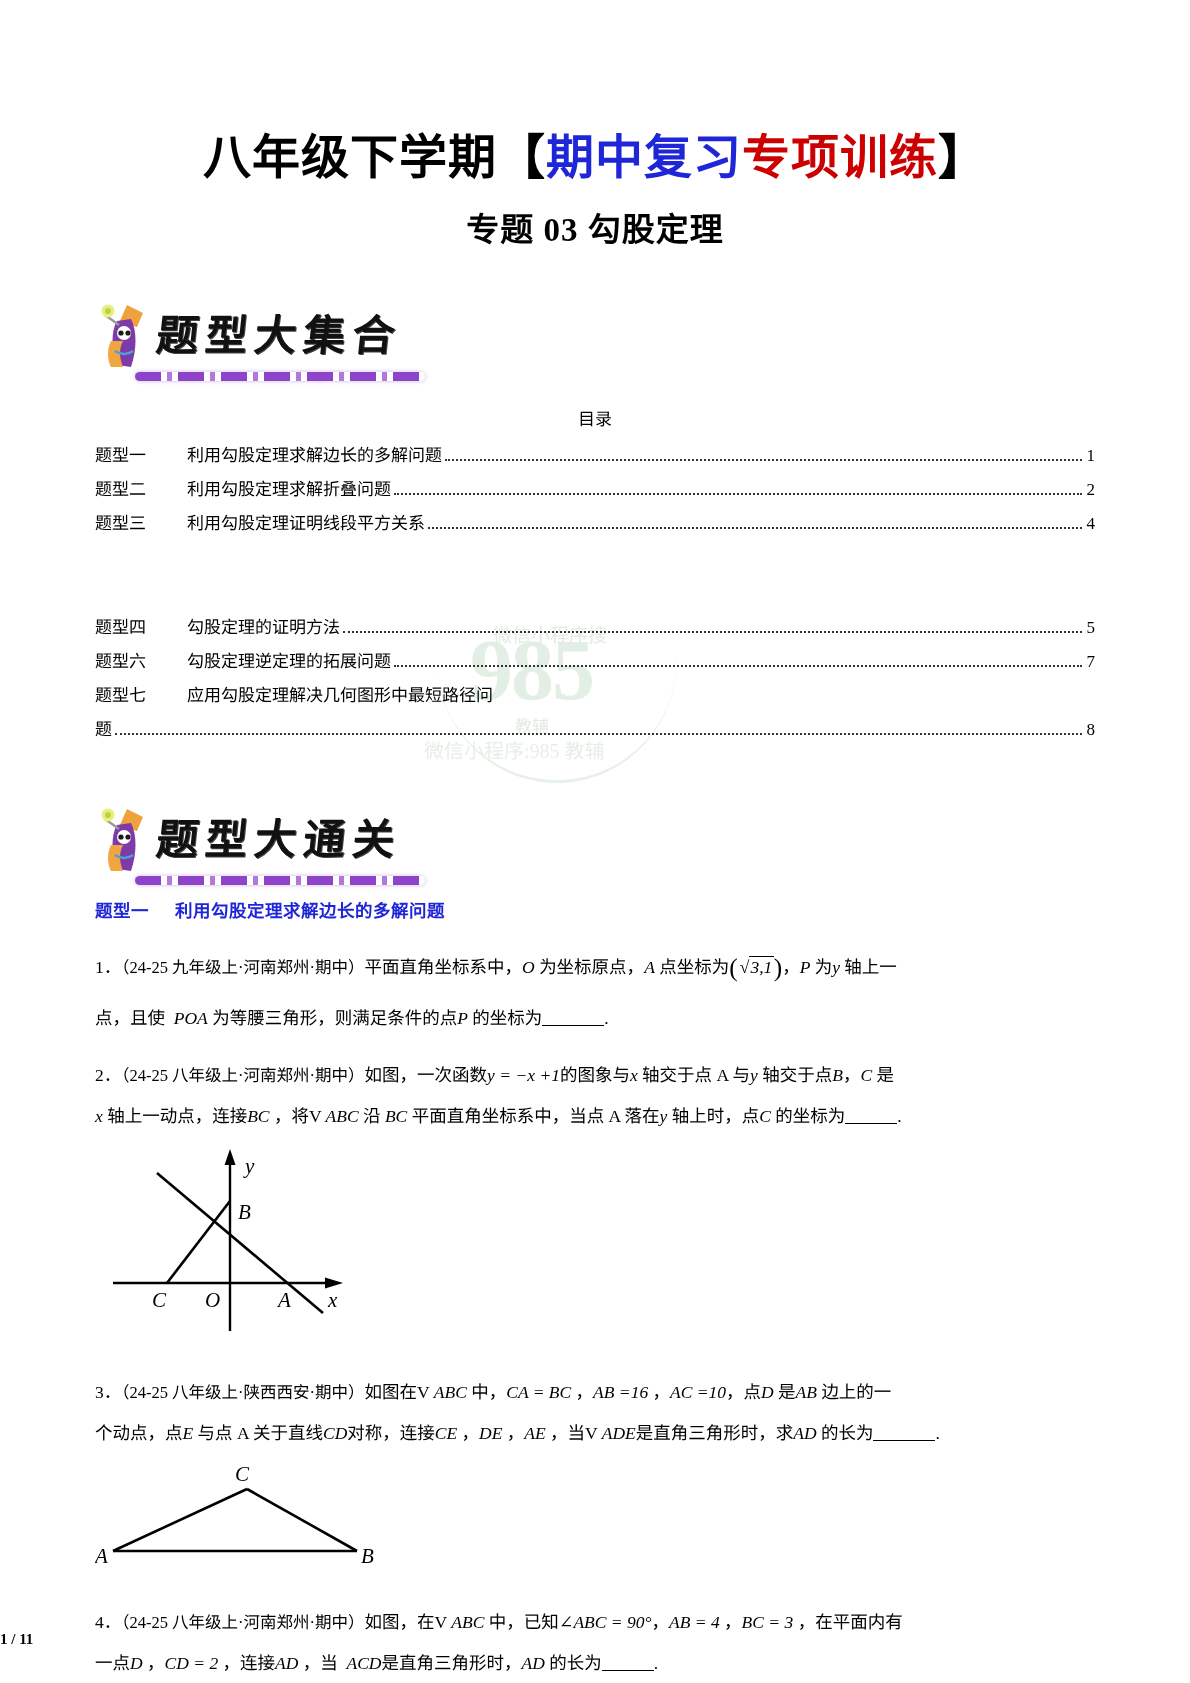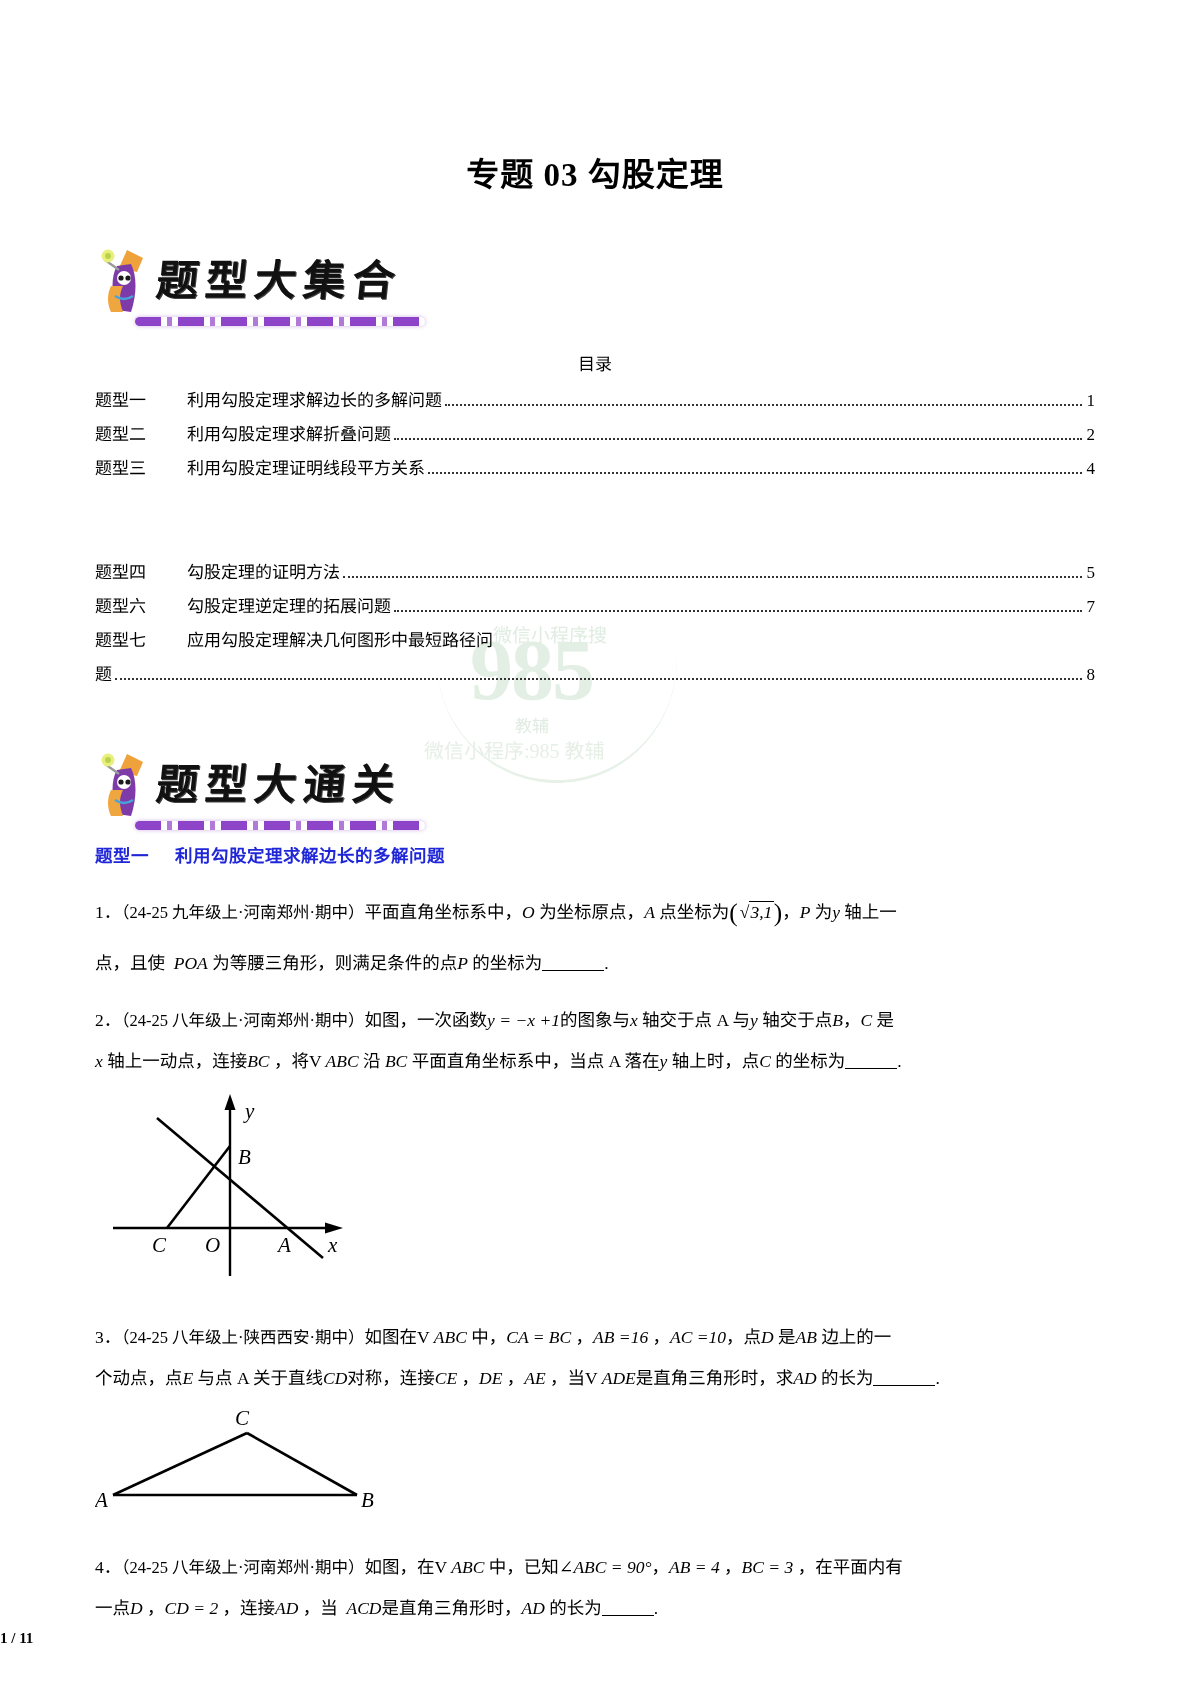--- a/index.html
+++ b/index.html
@@ -216,20 +216,23 @@
 
   <div class="wm wm-top">微信小程序搜</div>
   <div class="wm wm-985">985</div>
   <div class="wm wm-sub">教辅</div>
   <div class="wm-arc"></div>
   <div class="wm wm-line">微信小程序:985 教辅</div>
 
   <div class="content">
 
     <div class="title-wrap">
+      <div class="main-title">
+        <span class="t-black">八年级下学期</span><span class="t-black">【</span><span class="t-blue">期中复习</span><span class="t-red">专项训练</span><span class="t-black">】</span>
+      </div>
       <div class="topic-title">专题 03  勾股定理</div>
     </div>
 
     <div class="banner">
       <svg class="mascot" viewBox="0 0 62 74">
         <path d="M30 8 L46 16 L40 30 L22 26 Z" fill="#efa23b"></path>
         <path d="M20 24 C14 34 14 52 20 68 L34 70 C40 52 40 34 34 22 Z" fill="#7d3aa8"></path>
         <path d="M14 44 C10 52 10 62 14 70 L26 70 C22 60 22 52 26 44 Z" fill="#f0a63f"></path>
         <circle cx="27" cy="36" r="7" fill="#ffffff"></circle>
         <circle cx="24" cy="36" r="2.6" fill="#1a1a1a"></circle>

